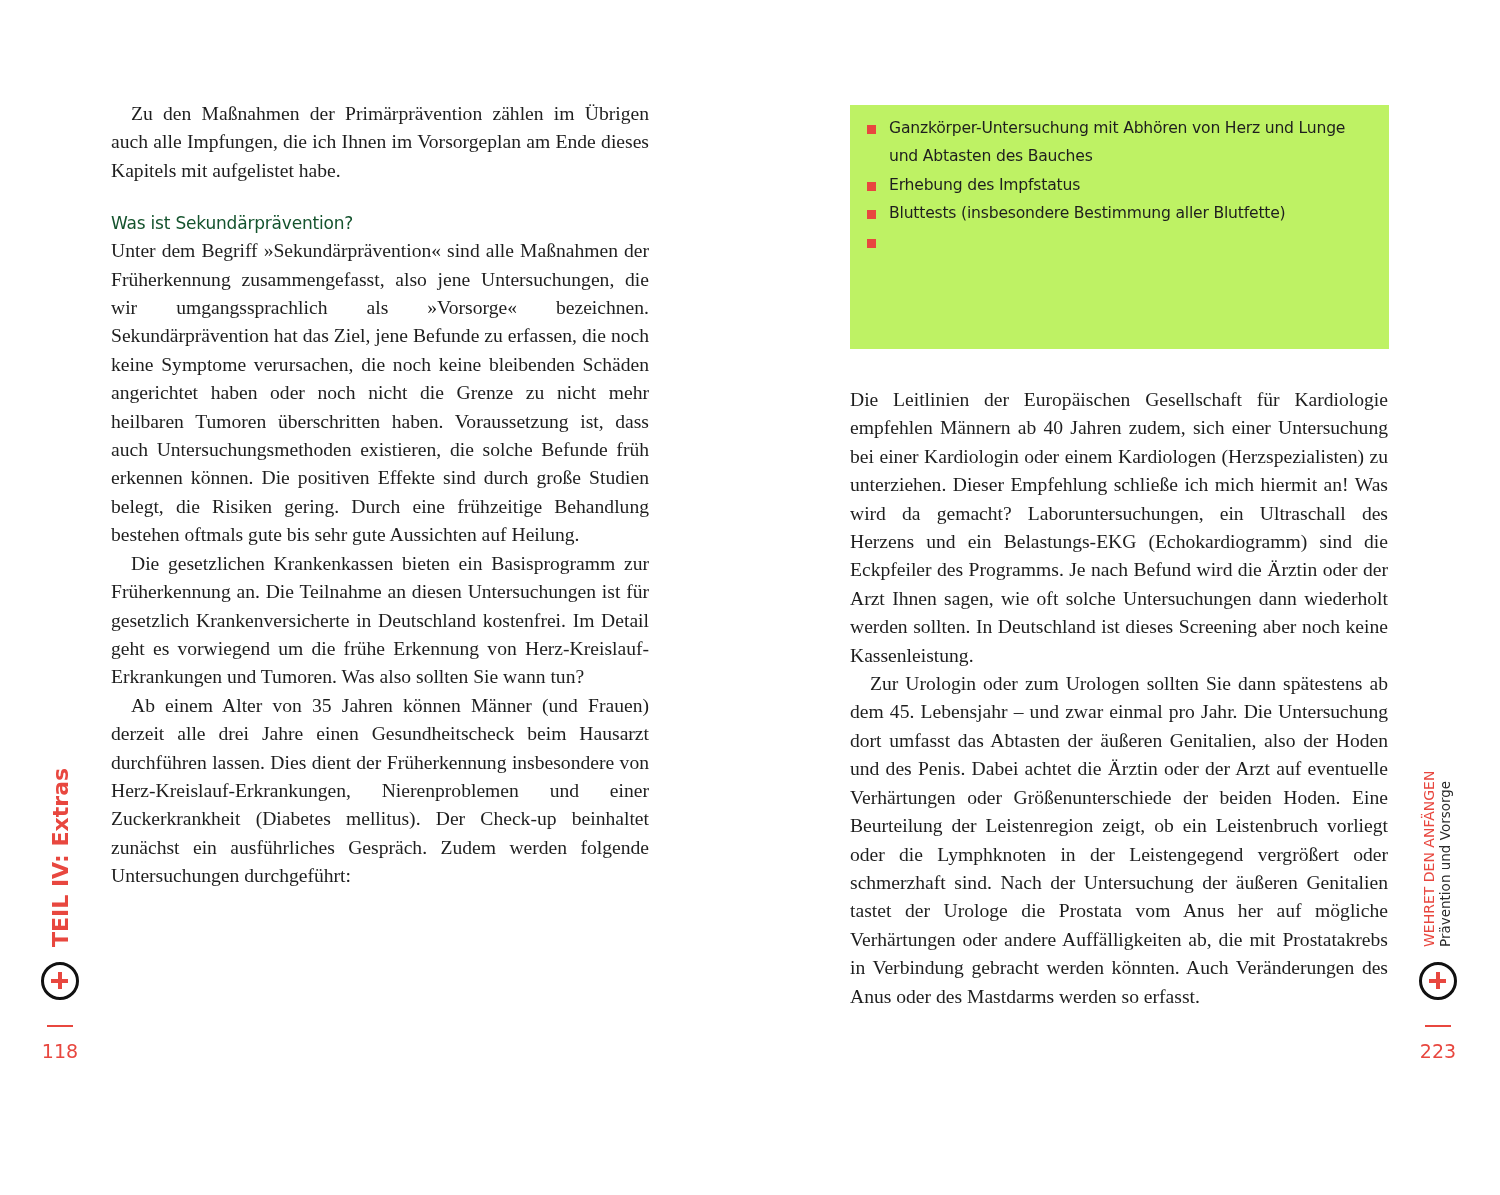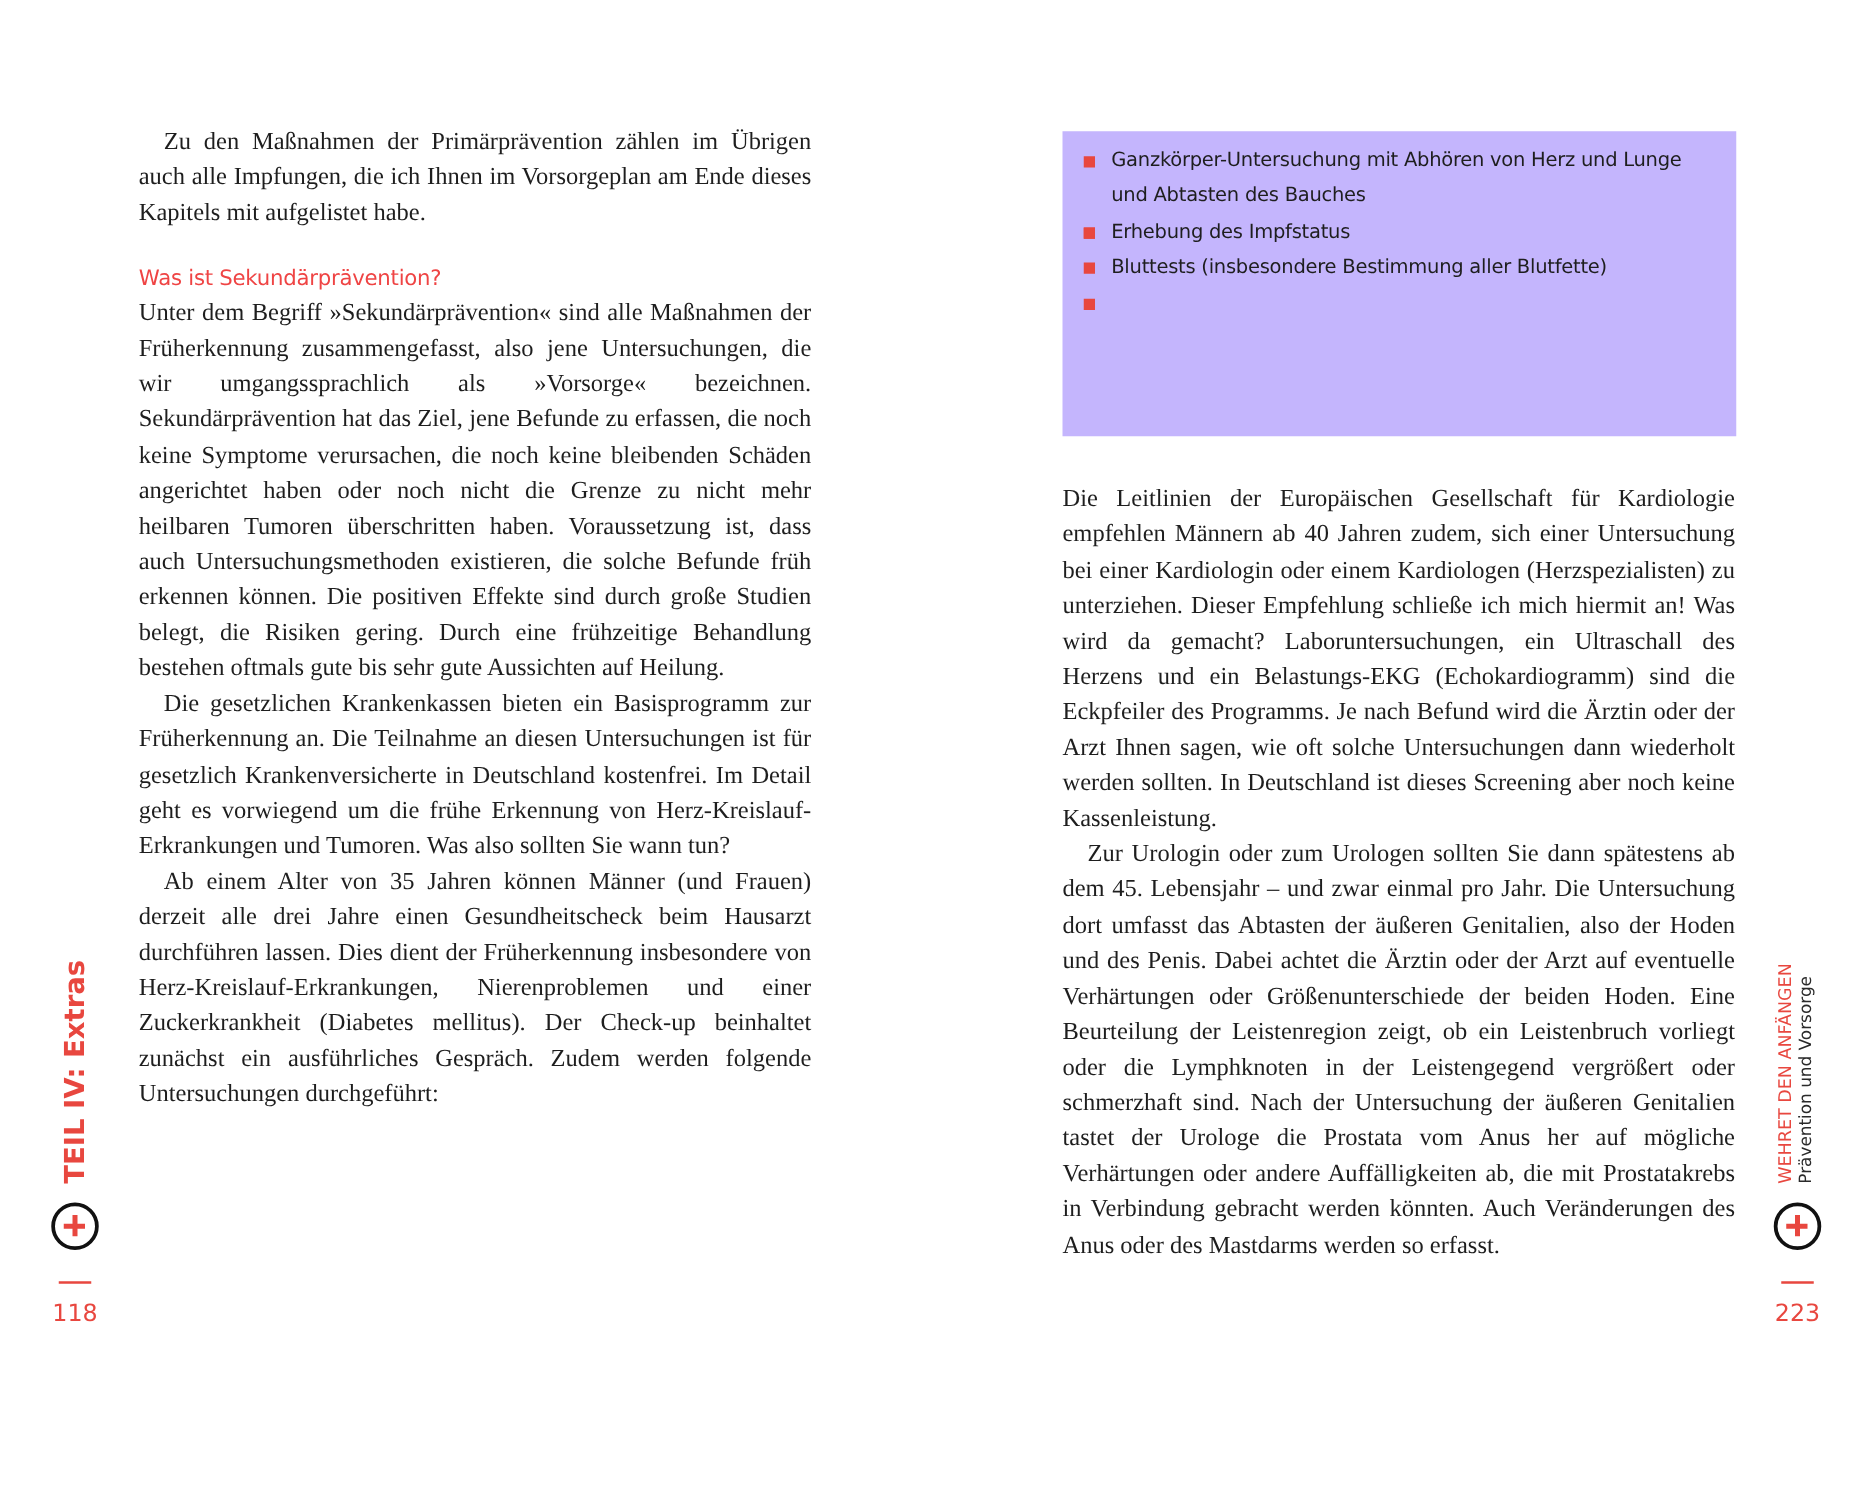--- a/index.html
+++ b/index.html
@@ -3,22 +3,22 @@
 <meta charset="utf-8">
 <style>
   html, body { margin:0; padding:0; background:#ffffff; }
   body { width:1500px; height:1195px; position:relative; overflow:hidden; color:#1e1e1e; }
   .page { position:absolute; top:0; height:1195px; }
   .serif { font-family:"Liberation Serif", "DejaVu Serif", serif; font-size:19.6px; line-height:28.4px; text-align:justify; hyphens:manual; }
   .serif p { margin:0; }
   .serif p.indent { text-indent:20px; }
   .col-left { position:absolute; left:111px; top:100px; width:538px; }
   .col-right { position:absolute; left:850px; top:386px; width:538px; }
-  .heading { font-family:"DejaVu Sans", "Liberation Sans", sans-serif; color:#ef4444; font-size:17px; font-weight:500; margin:24px 0 0 0; line-height:28px; letter-spacing:-0.2px; }
-  .box { position:absolute; left:850px; top:105px; width:539px; height:244px; background:#c4b5fd; box-sizing:border-box; padding:9px 16px 0 16px; }
+  .heading { font-family:"DejaVu Sans", "Liberation Sans", sans-serif; color:#14532d; font-size:17px; font-weight:500; margin:24px 0 0 0; line-height:28px; letter-spacing:-0.2px; }
+  .box { position:absolute; left:850px; top:105px; width:539px; height:244px; background:#bef264; box-sizing:border-box; padding:9px 16px 0 16px; }
   .box ul { list-style:none; margin:0; padding:0; }
   .box li { position:relative; padding-left:23px; font-family:"DejaVu Sans", "Liberation Sans", sans-serif; font-size:15.6px; line-height:28.4px; color:#1e1e1e; letter-spacing:-0.2px; }
   .bullet { position:absolute; left:1px; top:11px; width:9px; height:9px; background:#e8473f; display:block; }
   .side { position:absolute; width:60px; }
   .vertical { position:absolute; transform-origin:left top; transform:rotate(-90deg); white-space:nowrap; }
   .teil { font-family:"DejaVu Sans", "Liberation Sans", sans-serif; font-weight:bold; color:#e8473f; font-size:22px; letter-spacing:0px; }
   .wehret { font-family:"DejaVu Sans", "Liberation Sans", sans-serif; color:#e8473f; font-size:14px; line-height:16px; font-weight:500; }
   .praev { font-family:"DejaVu Sans", "Liberation Sans", sans-serif; color:#2a2a2a; font-size:13.5px; line-height:16px; }
   .plus-circle { position:absolute; width:38px; height:38px; box-sizing:border-box; border:3.5px solid #111; border-radius:50%; }
   .plus-circle .h { position:absolute; left:7px; top:13.5px; width:17px; height:4px; background:#e8473f; }

